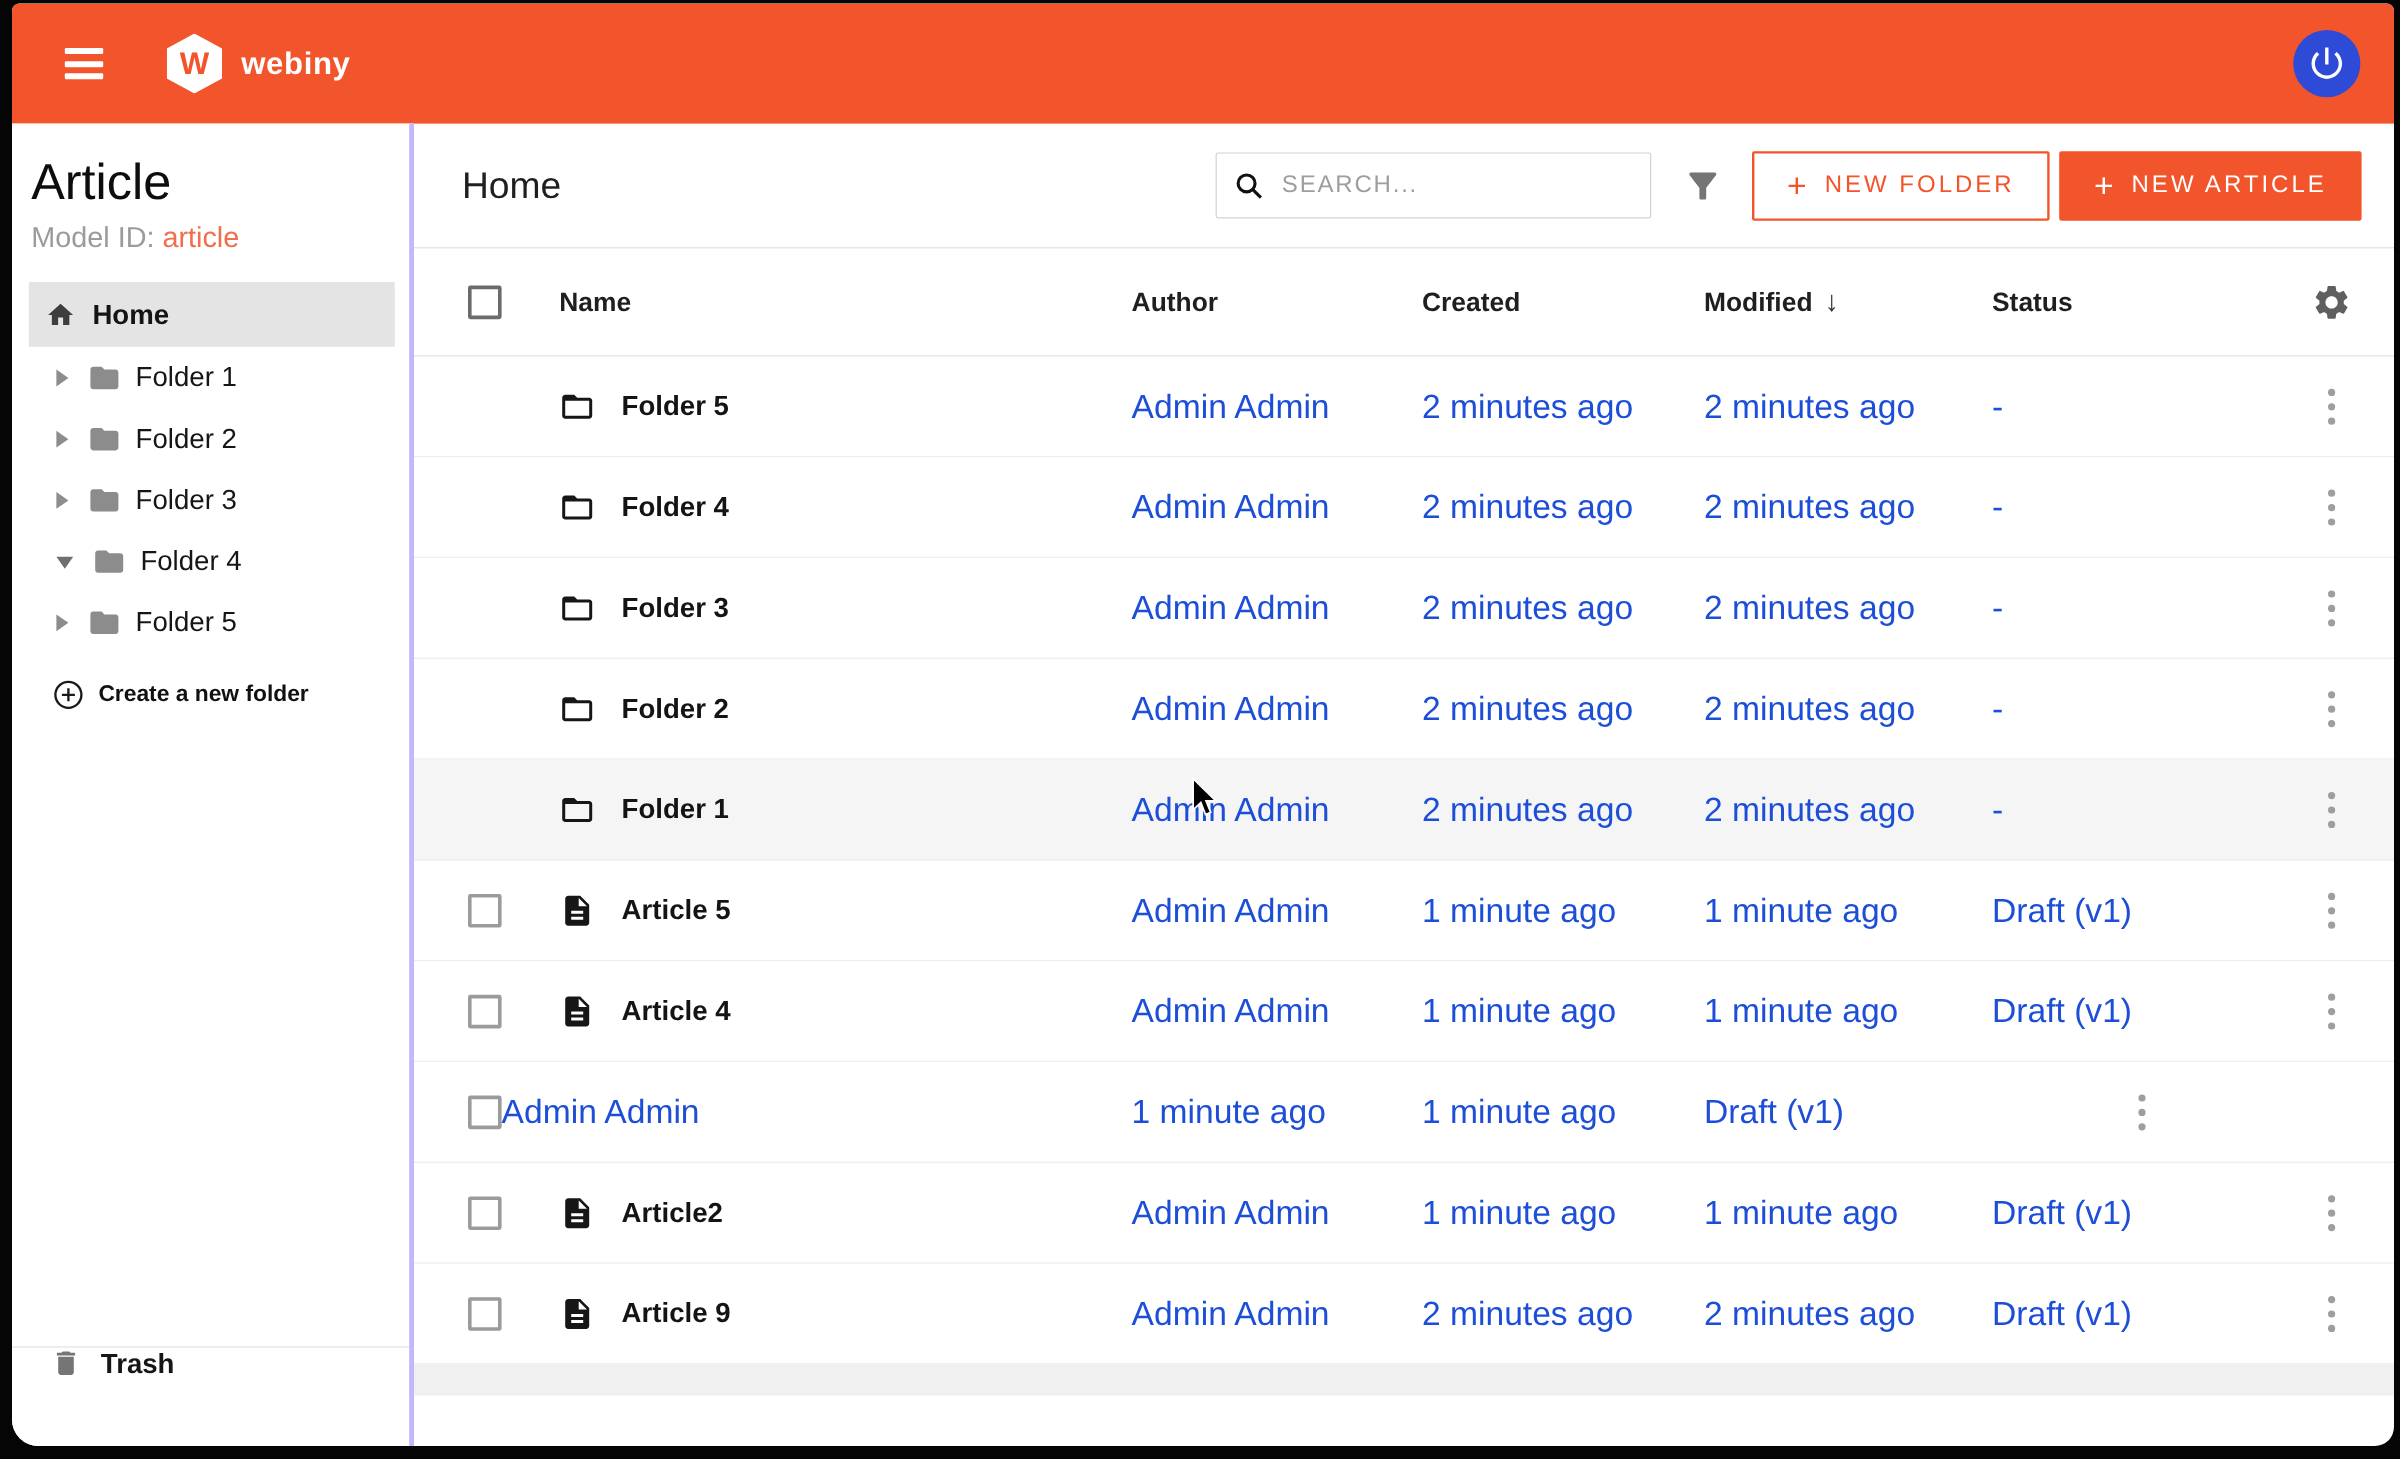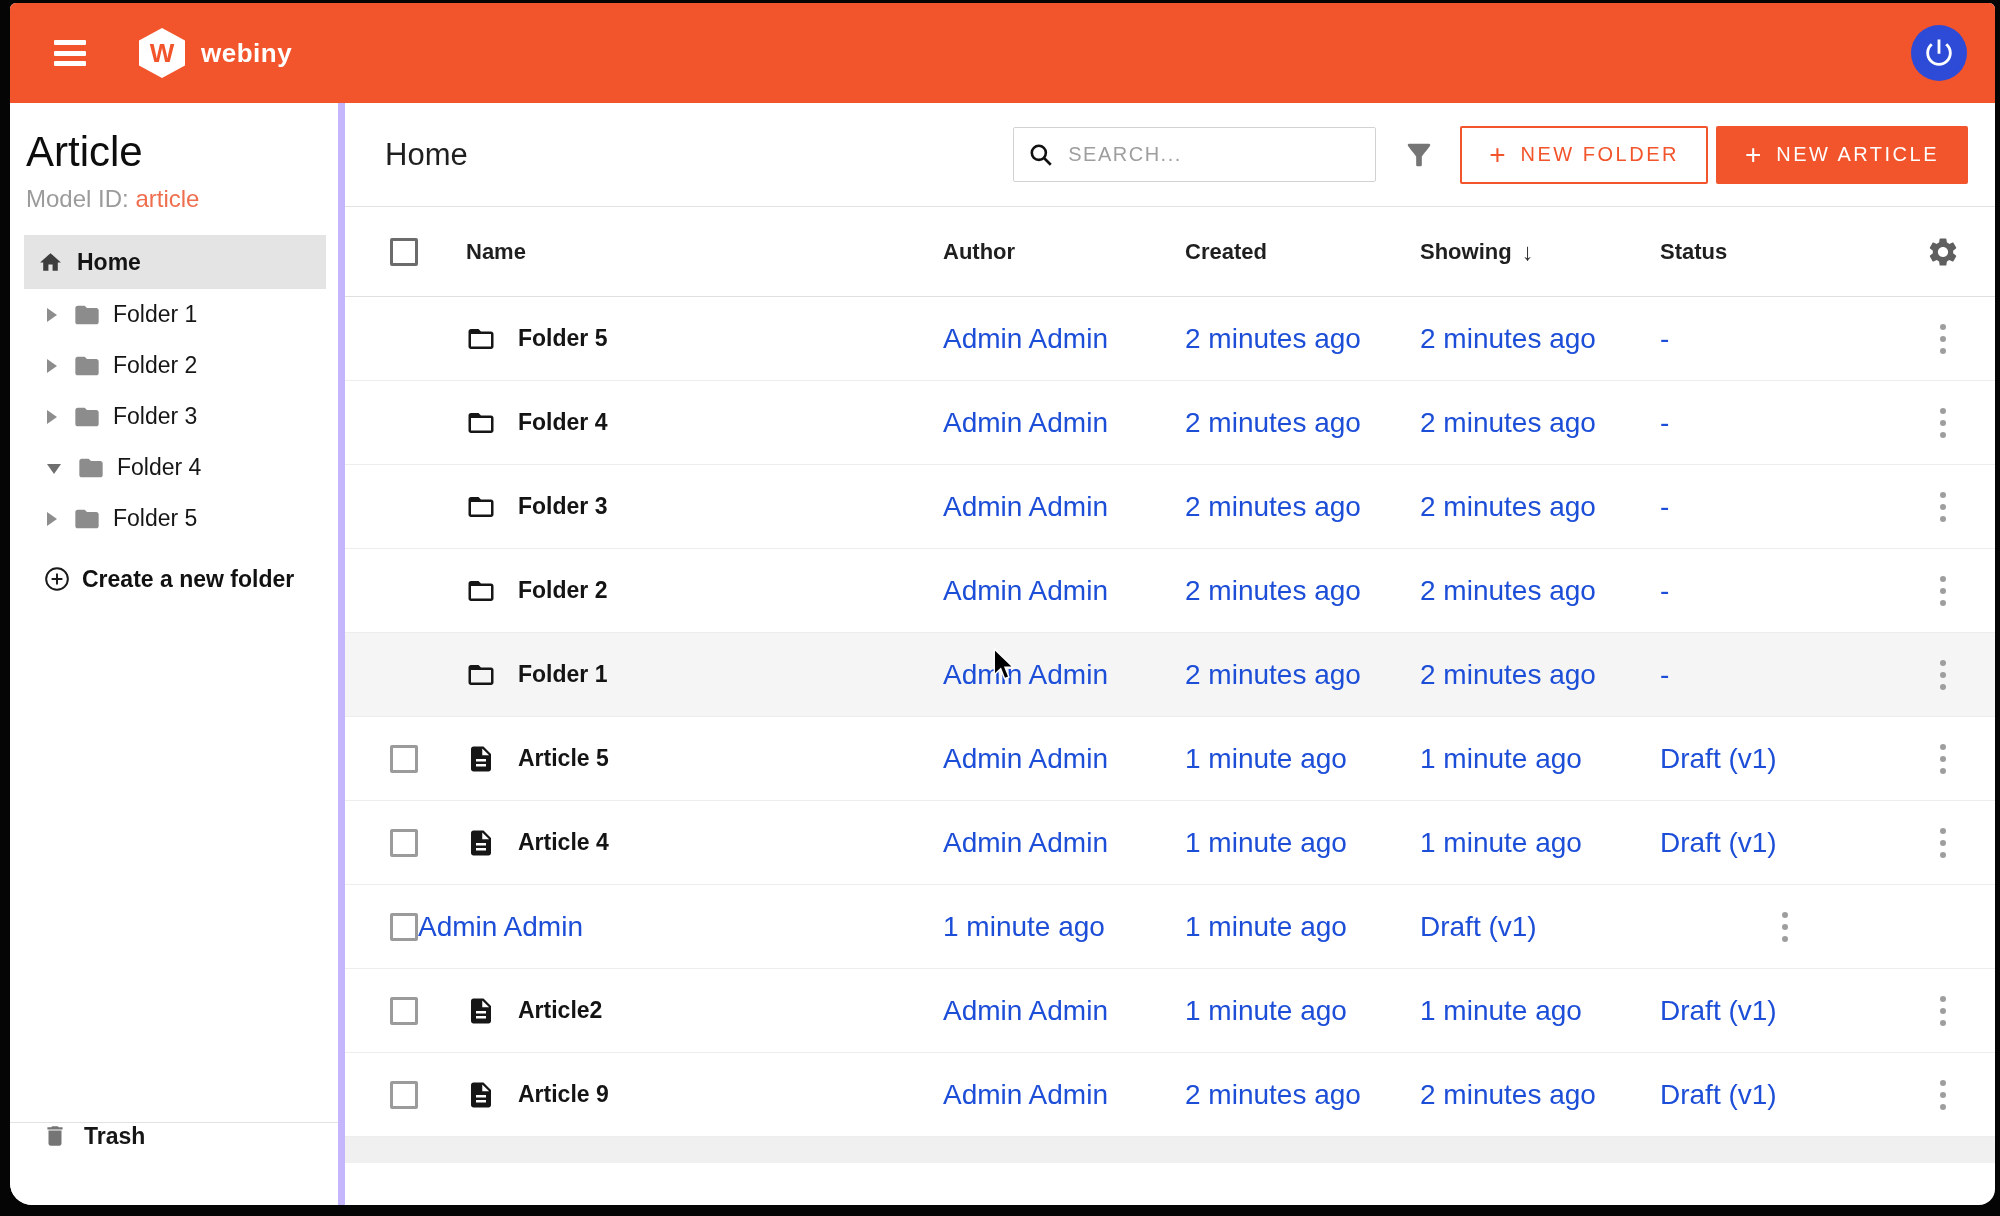--- a/index.html
+++ b/index.html
@@ -20,42 +20,42 @@
   .hex svg { display:block; }
   .hex .w { position:absolute; left:0; top:0; width:46px; height:50px; display:flex; align-items:center;
             justify-content:center; color:#F2542B; font-size:26px; font-weight:bold; }
   .wordmark { color:#fff; font-size:26px; font-weight:bold; letter-spacing:.5px; }
   .appbar-spacer { flex:1; }
   .avatar { width:56px; height:56px; border-radius:50%; background:#2E4BD7; display:flex;
             align-items:center; justify-content:center; cursor:pointer; }
 
   
   .app-body { flex:1; display:flex; min-height:0; }
-  .sidebar { width:335px; flex:0 0 335px; border-right:7px solid #c4b5fd; display:flex;
+  .sidebar { width:335px; flex:0 0 335px; border-right:4px solid #c4b5fd; display:flex;
              flex-direction:column; background:#fff; }
   .main { flex:1; display:flex; flex-direction:column; min-width:0; }
 
   
   .sidebar-head { padding:26px 16px 0 16px; }
   .model-title { font-size:42px; font-weight:400; color:#0d0d0d; line-height:46px; }
   .model-id { margin-top:10px; font-size:24px; color:#9b9b9b; }
   .model-id b { font-weight:400; color:#EF6E4E; }
   .tree { margin-top:22px; }
   .tree-home { height:54px; margin:0 12px 0 14px; background:#e4e4e4; display:flex; align-items:center;
                padding-left:14px; gap:14px; cursor:pointer; }
   .tree-home .label { font-size:23px; font-weight:bold; color:#141414; }
   .tree-item { height:51px; display:flex; align-items:center; padding-left:37px; gap:12px; cursor:pointer; }
   .caret { width:0; height:0; border-top:7px solid transparent; border-bottom:7px solid transparent;
            border-left:10px solid #8d8d8d; margin-right:4px; }
   .caret.down { border-left:7px solid transparent; border-right:7px solid transparent;
                 border-top:10px solid #6f6f6f; border-bottom:none; margin-right:4px; margin-top:3px; }
   .tree-item .label { font-size:23px; color:#161616; }
   .create-folder { margin-top:13px; height:44px; display:flex; align-items:center; padding-left:34px;
                    gap:12px; cursor:pointer; }
-  .create-folder .label { font-size:23px; font-weight:bold; color:#111; }
+  .create-folder .label { font-size:19px; font-weight:bold; color:#111; }
   .sidebar-fill { flex:1; }
   .trash { flex:0 0 83px; border-top:1px solid #e2e2e2; display:flex; align-items:flex-start;
            padding-left:32px; gap:16px; cursor:pointer; }
   .trash .label { font-size:23px; font-weight:bold; color:#161616; }
 
   
   .toolbar { height:104px; flex:0 0 104px; display:flex; align-items:center; padding:0 27px 0 40px;
              border-bottom:1px solid #e2e2e2; }
   .page-title { font-size:31px; font-weight:400; color:#1f1f1f; }
   .toolbar-spacer { flex:1; }
@@ -237,21 +237,21 @@
           <div class="col col-name">
               <span>Name</span>
             </div>
           <div class="col">
               <span>Author</span>
             </div>
           <div class="col">
               <span>Created</span>
             </div>
           <div class="col">
-            <span>Showing</span>
+            <span>Modified</span>
             <span class="sort-arrow">↓</span>
           </div>
           <div class="col">
               <span>Status</span>
             </div>
           <div class="actions-col">
             <button class="icon-btn">
               <svg width="34" height="34" viewBox="0 0 24 24" fill="#5f5f5f">
                   <path d="M19.14 12.94c.04-.3.06-.61.06-.94 0-.32-.02-.64-.07-.94l2.03-1.58c.18-.14.23-.41.12-.61l-1.92-3.32c-.12-.22-.37-.29-.59-.22l-2.39.96c-.5-.38-1.03-.7-1.62-.94l-.36-2.54c-.04-.24-.24-.41-.48-.41h-3.84c-.24 0-.43.17-.47.41l-.36 2.54c-.59.24-1.13.57-1.62.94l-2.39-.96c-.22-.08-.47 0-.59.22L2.74 8.87c-.12.21-.08.47.12.61l2.03 1.58c-.05.3-.09.63-.09.94s.02.64.07.94l-2.03 1.58c-.18.14-.23.41-.12.61l1.92 3.32c.12.22.37.29.59.22l2.39-.96c.5.38 1.03.7 1.62.94l.36 2.54c.05.24.24.41.48.41h3.84c.24 0 .44-.17.47-.41l.36-2.54c.59-.24 1.13-.56 1.62-.94l2.39.96c.22.08.47 0 .59-.22l1.92-3.32c.12-.22.07-.47-.12-.61l-2.01-1.58zM12 15.6c-1.98 0-3.6-1.62-3.6-3.6s1.62-3.6 3.6-3.6 3.6 1.62 3.6 3.6-1.62 3.6-3.6 3.6z"></path>
                 </svg>

